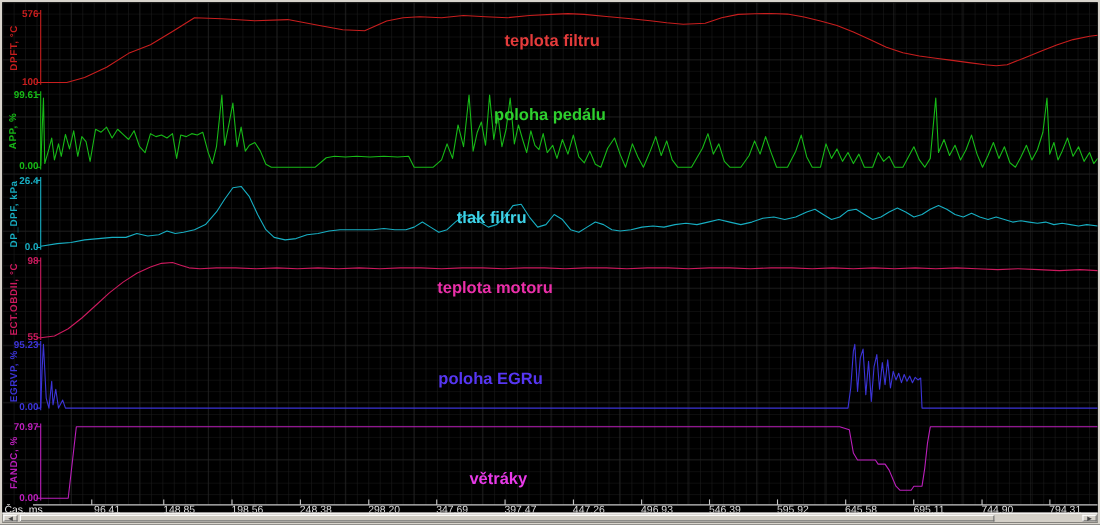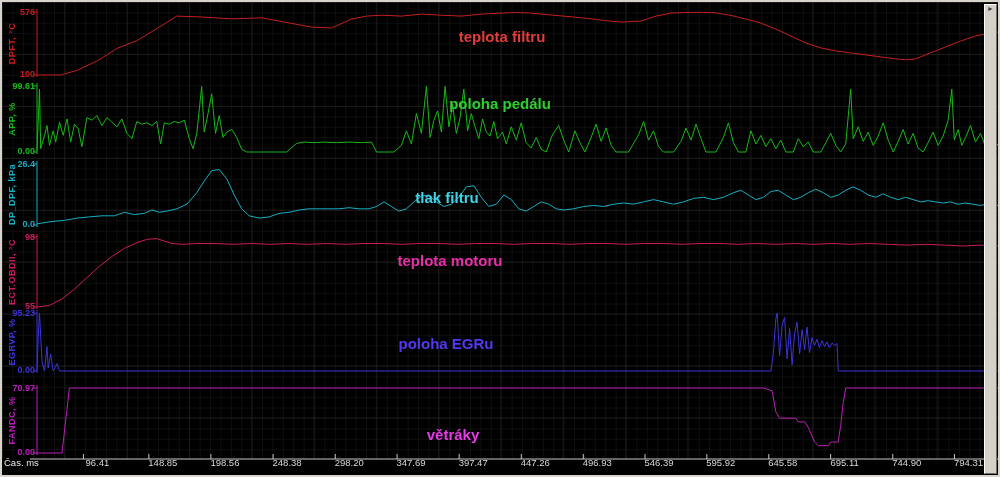--- a/index.html
+++ b/index.html
@@ -1,20 +1,20 @@
 <!DOCTYPE html>
 <html><head>
 <meta charset="utf-8">
 <style>
   html,body{margin:0;padding:0;background:#9a9a9a;}
   .frame{
     width:1000px;height:477px;box-sizing:border-box;
     border:2px solid #d8d4cc;background:#000;
     font-family:"Liberation Sans",sans-serif;
-    display:flex;flex-direction:row;overflow:hidden;
+    display:flex;flex-direction:column;overflow:hidden;
   }
   svg{display:block;flex:0 0 auto;}
   svg text{font-family:"Liberation Sans",sans-serif;}
   .val{font-size:9px;font-weight:bold;}
   .axname{font-size:9px;font-weight:bold;letter-spacing:.5px;}
   .curvelabel{font-size:15px;font-weight:bold;}
   .xtick{font-size:9.5px;fill:#d9d9d9;}
   .xaxis-label{font-size:9.5px;fill:#eaeaea;}
   .scrollbar{
     position:relative;flex:1 1 auto;background:#d4d0c8;

